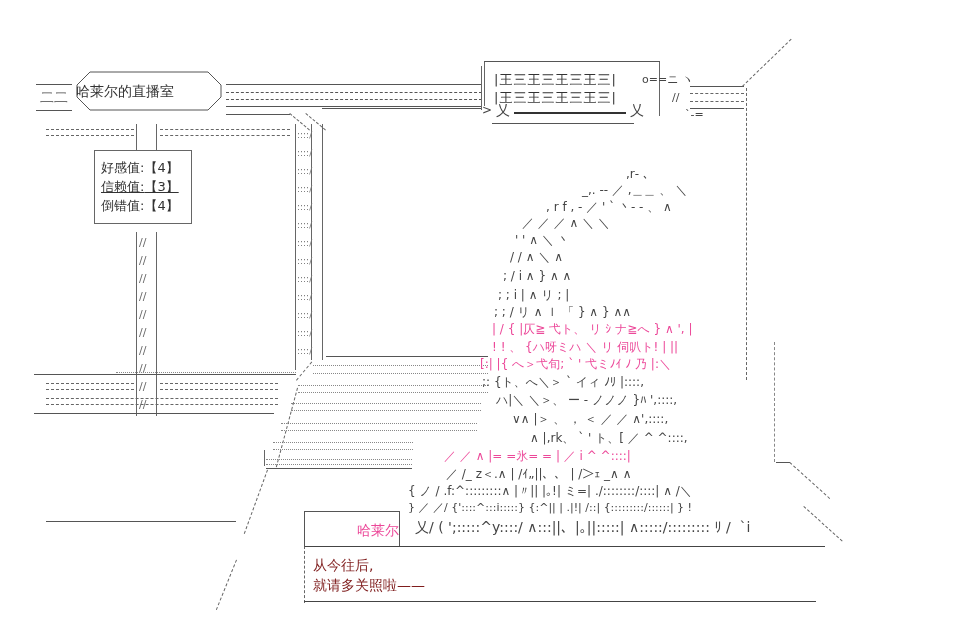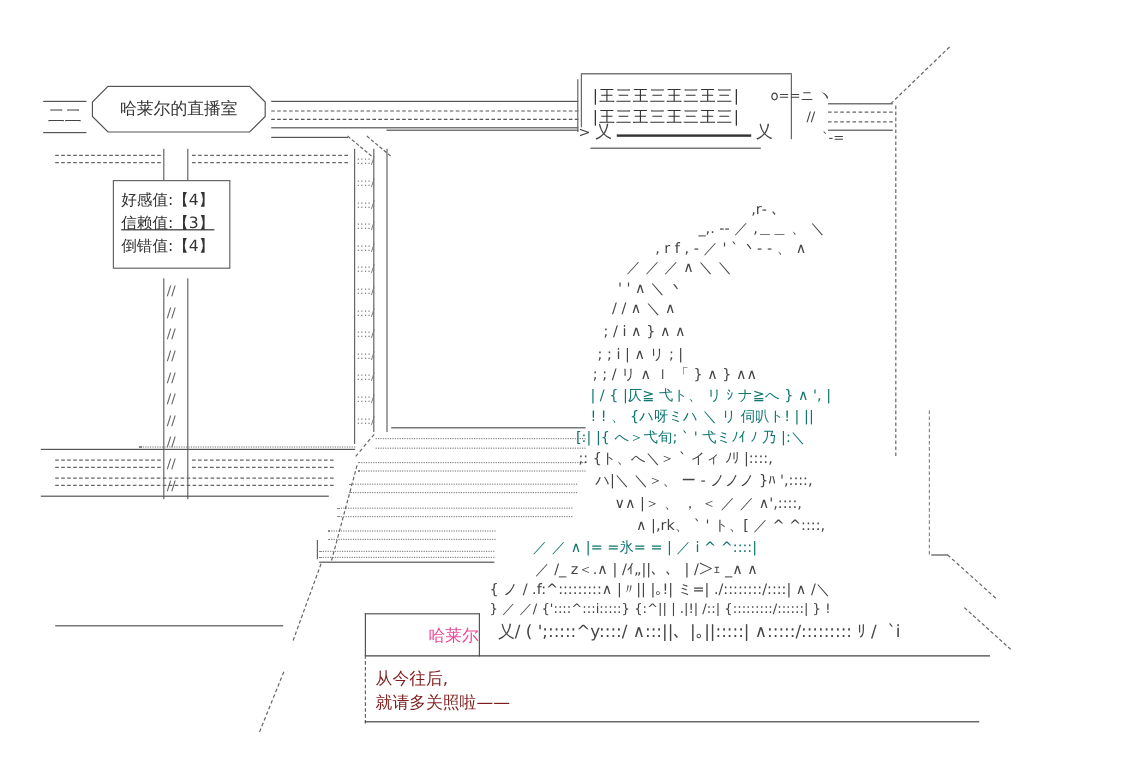--- a/index.html
+++ b/index.html
@@ -1,31 +1,31 @@
 <!DOCTYPE html>
 <html><head>
 <meta charset="utf-8">
 <style>
   html, body { margin:0; padding:0; background:#ffffff; }
   body { width:954px; height:640px; position:relative; overflow:hidden;
          font-family:"DejaVu Sans", sans-serif; color:#333; }
   .aa { position:absolute; white-space:pre; font-size:12px; line-height:16px;
         color:#444; font-family:"DejaVu Sans", sans-serif; letter-spacing:0px; }
-  .cjk { font-size:14px; color:#0f766e; }
+  .cjk { font-size:14px; color:#ec4899; }
   .hl { position:absolute; height:0; border-top:1px solid #555; }
   .vl { position:absolute; width:0; border-left:1px solid #666; }
   .dhl { position:absolute; height:0; border-top:1px dashed #666; }
   .thick { border-top:2px solid #333; }
   .diag { position:absolute; height:0; border-top:1px dashed #666; transform-origin:0 0; }
   .dots { position:absolute; height:0; border-top:1px dotted #888; }
   
   #title-plate { position:absolute; left:76px; top:71px; width:146px; height:40px; }
   #title-plate svg { position:absolute; left:0; top:0; }
   #title-text { position:absolute; left:0; top:0; width:146px; height:40px; line-height:40px;
-                text-align:center; font-size:14px; color:#333; }
+                font-size:14px; color:#333; }
   
   #stats-box { position:absolute; left:94px; top:150px; width:96px; height:72px;
                border:1px solid #666; border-bottom-width:1px; }
   #stats-box .row { position:absolute; left:6px; font-size:13px; line-height:17px; color:#333; white-space:pre; }
   
   #speaker-tab { position:absolute; left:304px; top:511px; width:94px; height:35px;
                  border-left:1px solid #555; border-top:1px solid #555; border-right:1px solid #555; }
   #speaker-name { position:absolute; left:0; top:0; width:94px; line-height:36px; text-align:right;
                   font-size:14px; color:#ec4899; }
   #dialogue-box { position:absolute; left:304px; top:546px; width:520px; height:56px;

